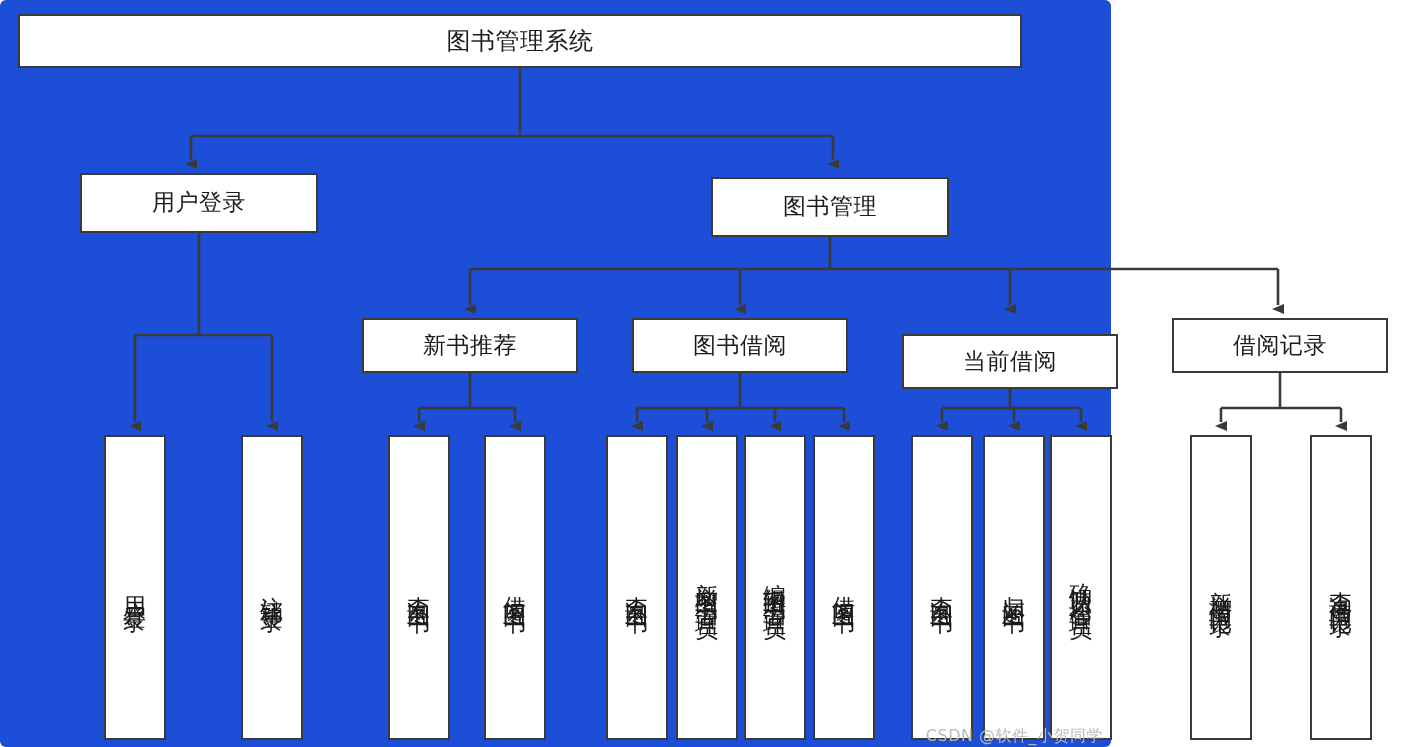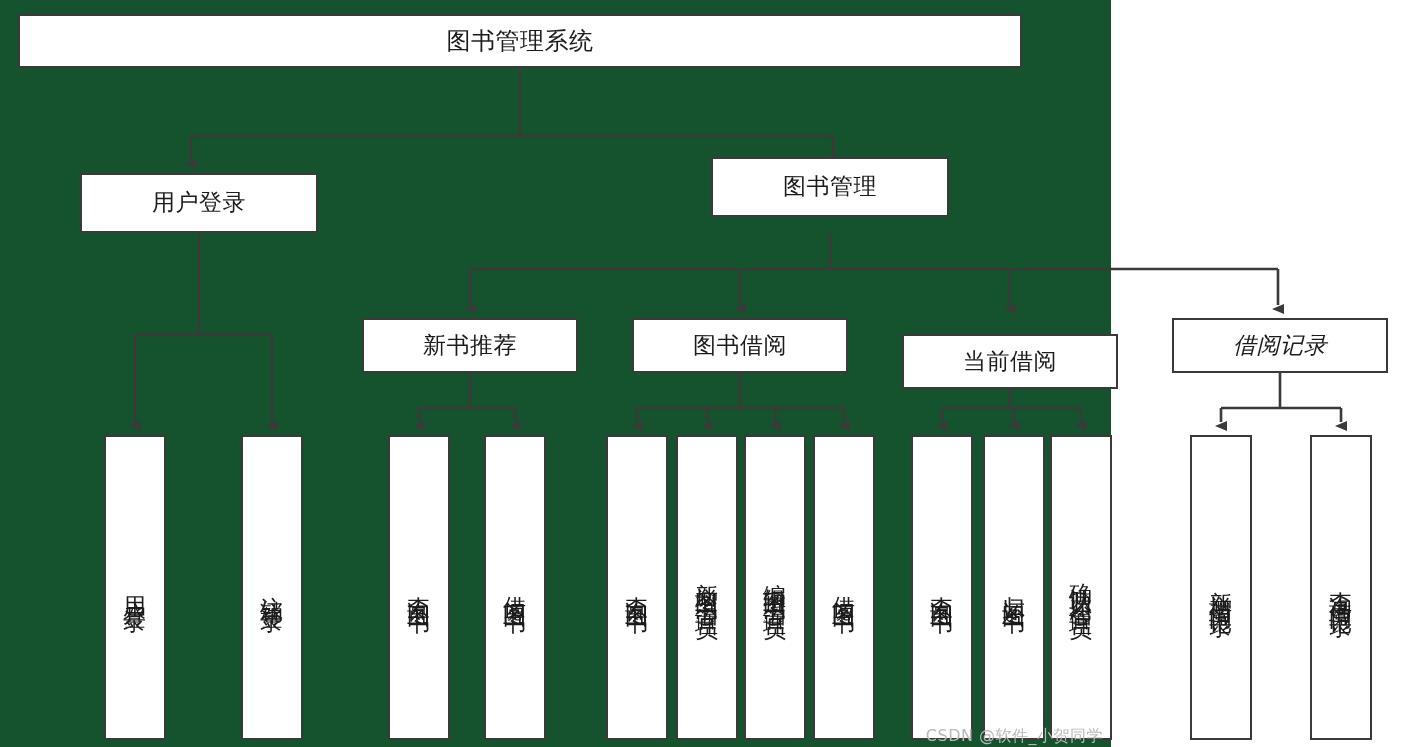--- a/index.html
+++ b/index.html
@@ -11,21 +11,22 @@
   body {
     font-family: "DejaVu Sans", "Liberation Sans", sans-serif;
     width: 1405px;
     height: 747px;
     overflow: hidden;
   }
   #diagram-root {
     position: relative;
     width: 1111px;
     height: 747px;
-    background: #14532d;
+    background: #1d4ed8;
+    border-radius: 6px;
   }
   #edge-layer {
     position: absolute;
     left: 0;
     top: 0;
     width: 1405px;
     height: 747px;
     pointer-events: none;
   }
   .node {
@@ -133,34 +134,34 @@
     </g>
   </svg>
 
   <div class="node horiz root" style="left:18px;top:14px;width:1004px;height:54px;">
     <span class="node-label">图书管理系统</span>
   </div>
 
   <div class="node horiz" style="left:80px;top:173px;width:238px;height:60px;">
     <span class="node-label">用户登录</span>
   </div>
-  <div class="node horiz" style="left:711px;top:157px;width:238px;height:60px;">
+  <div class="node horiz" style="left:711px;top:177px;width:238px;height:60px;">
     <span class="node-label">图书管理</span>
   </div>
 
   <div class="node horiz" style="left:632px;top:318px;width:216px;height:55px;">
     <span class="node-label">图书借阅</span>
   </div>
   <div class="node horiz" style="left:362px;top:318px;width:216px;height:55px;">
     <span class="node-label">新书推荐</span>
   </div>
   <div class="node horiz" style="left:902px;top:334px;width:216px;height:55px;">
     <span class="node-label">当前借阅</span>
   </div>
-  <div class="node horiz" style="left:1172px;top:318px;width:216px;height:55px;font-style:italic;">
+  <div class="node horiz" style="left:1172px;top:318px;width:216px;height:55px;">
     <span class="node-label">借阅记录</span>
   </div>
 
   <div class="node vert" style="left:104px;top:435px;width:62px;height:305px;">
     <span class="node-label">用户登录</span>
   </div>
   <div class="node vert" style="left:241px;top:435px;width:62px;height:305px;">
     <span class="node-label">注销登录</span>
   </div>
 

